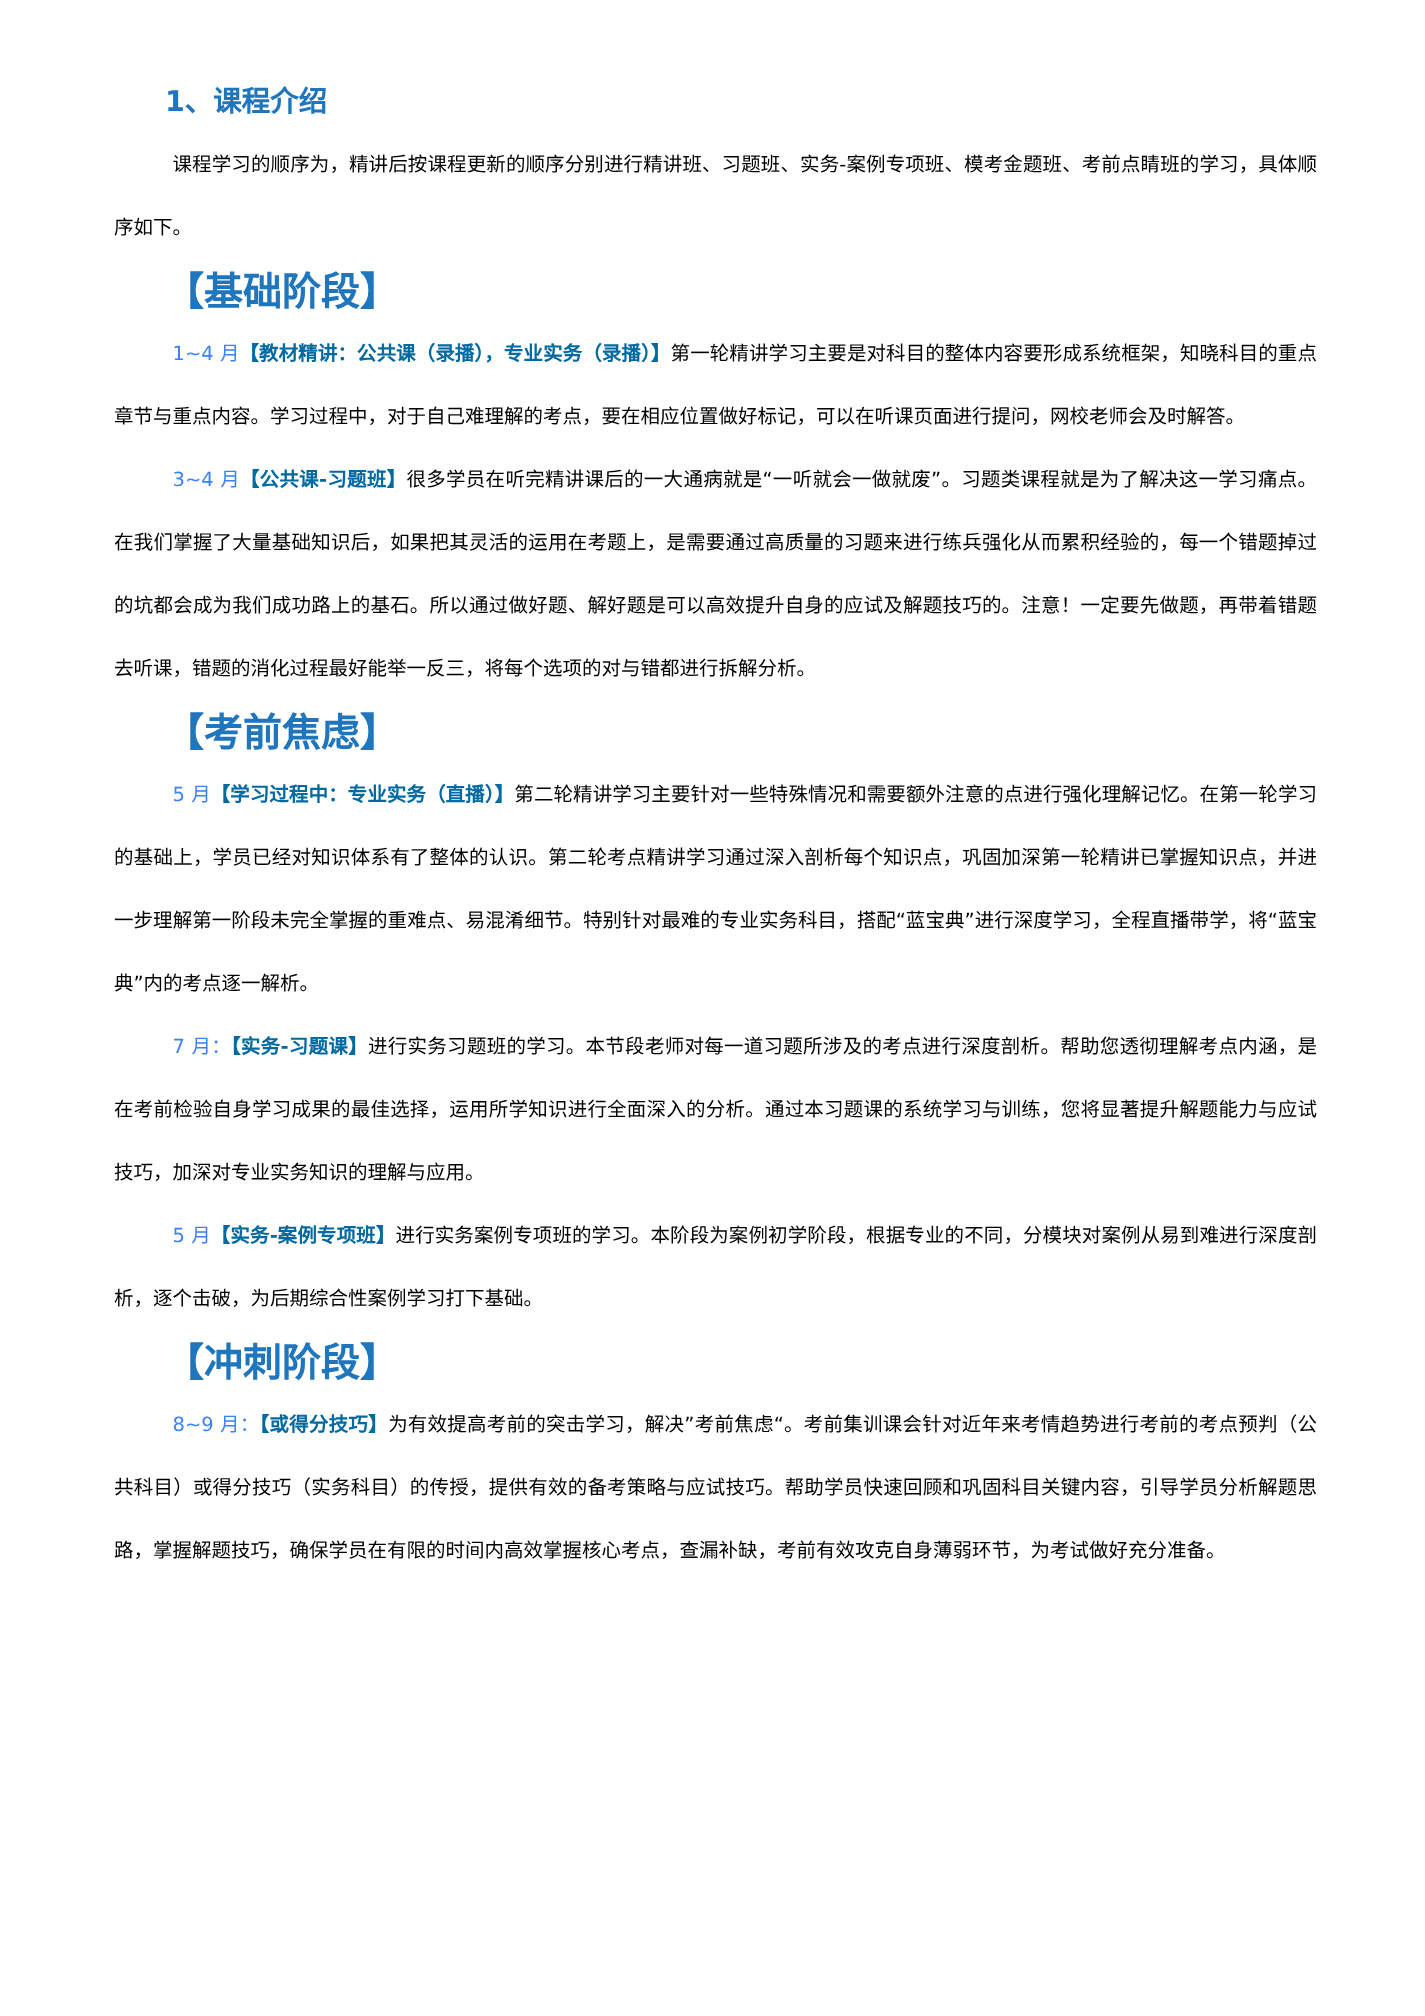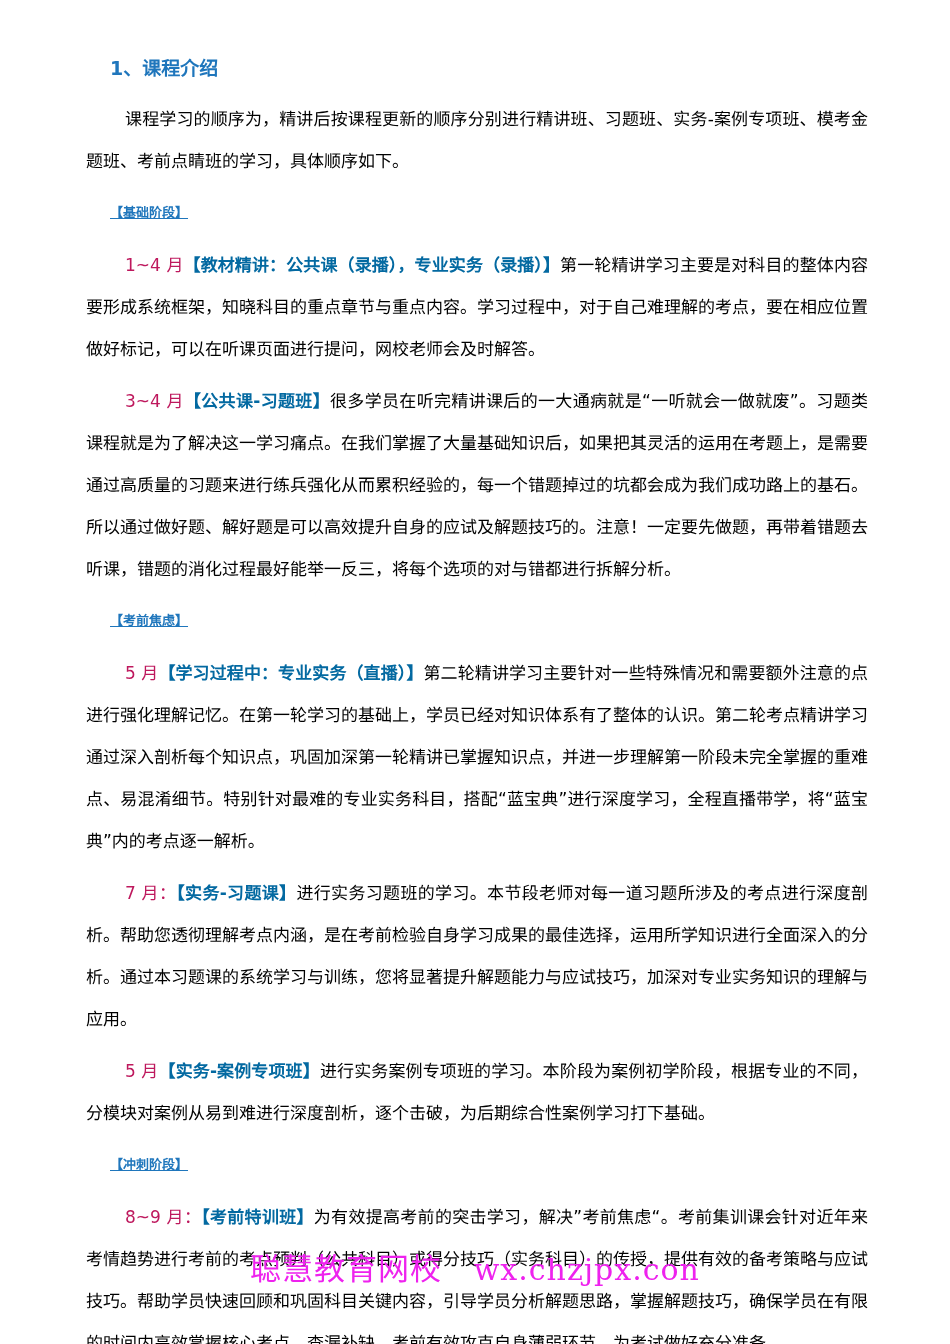--- a/index.html
+++ b/index.html
@@ -32,37 +32,36 @@
     color: #1F76BC;
     font-weight: bold;
     font-size: 19px;
     line-height: 40px;
     margin: 0 0 2px 0;
     text-indent: 34px;
   }
   .stage-title {
     color: #1F76BC;
     font-weight: bold;
-    font-size: 13px;
+    font-size: 26px;
     line-height: 42px;
     margin: 0;
     text-indent: 34px;
-    text-decoration: underline;
   }
   p.para {
-    margin: 10px;
+    margin: 0;
     text-indent: 39px;
-    font-size: 17px;
+    font-size: 13px;
     line-height: 42px;
     text-align: justify;
     text-justify: inter-ideograph;
     word-break: break-all;
   }
   .lead {
-    color: #be185d;
+    color: #3b82f6;
     white-space: nowrap;
   }
   .lead-bold {
     color: #0369a1;
     font-weight: bold;
   }
   .watermark {
     position: absolute;
     left: 0;
     right: 0;
@@ -116,20 +115,19 @@
     </p>
 
     <p class="para">
       <span class="lead">5 月</span><span class="lead-bold">【实务-案例专项班】</span><span>进行实务案例专项班的学习。本阶段为案例初学阶段，根据专业的不同，分模块对案例从易到难进行深度剖析，逐个击破，为后期综合性案例学习打下基础。</span>
     </p>
 
     <div class="stage-title">【冲刺阶段】</div>
 
 
     <p class="para">
-      <span class="lead">8~9 月：</span><span class="lead-bold">【考前特训班】</span><span>为有效提高考前的突击学习，解决”考前焦虑“。考前集训课会针对近年来考情趋势进行考前的考点预判（公共科目）或得分技巧（实务科目）的传授，提供有效的备考策略与应试技巧。帮助学员快速回顾和巩固科目关键内容，引导学员分析解题思路，掌握解题技巧，确保学员在有限的时间内高效掌握核心考点，查漏补缺，考前有效攻克自身薄弱环节，为考试做好充分准备。</span>
+      <span class="lead">8~9 月：</span><span class="lead-bold">【或得分技巧】</span><span>为有效提高考前的突击学习，解决”考前焦虑“。考前集训课会针对近年来考情趋势进行考前的考点预判（公共科目）或得分技巧（实务科目）的传授，提供有效的备考策略与应试技巧。帮助学员快速回顾和巩固科目关键内容，引导学员分析解题思路，掌握解题技巧，确保学员在有限的时间内高效掌握核心考点，查漏补缺，考前有效攻克自身薄弱环节，为考试做好充分准备。</span>
     </p>
 
   </div>
 
-  <div class="watermark"><span class="wm-cn">聪慧教育网校</span>   <span class="wm-url">wx.chzjpx.con</span></div>
 
 </div>
 
 </body></html>

